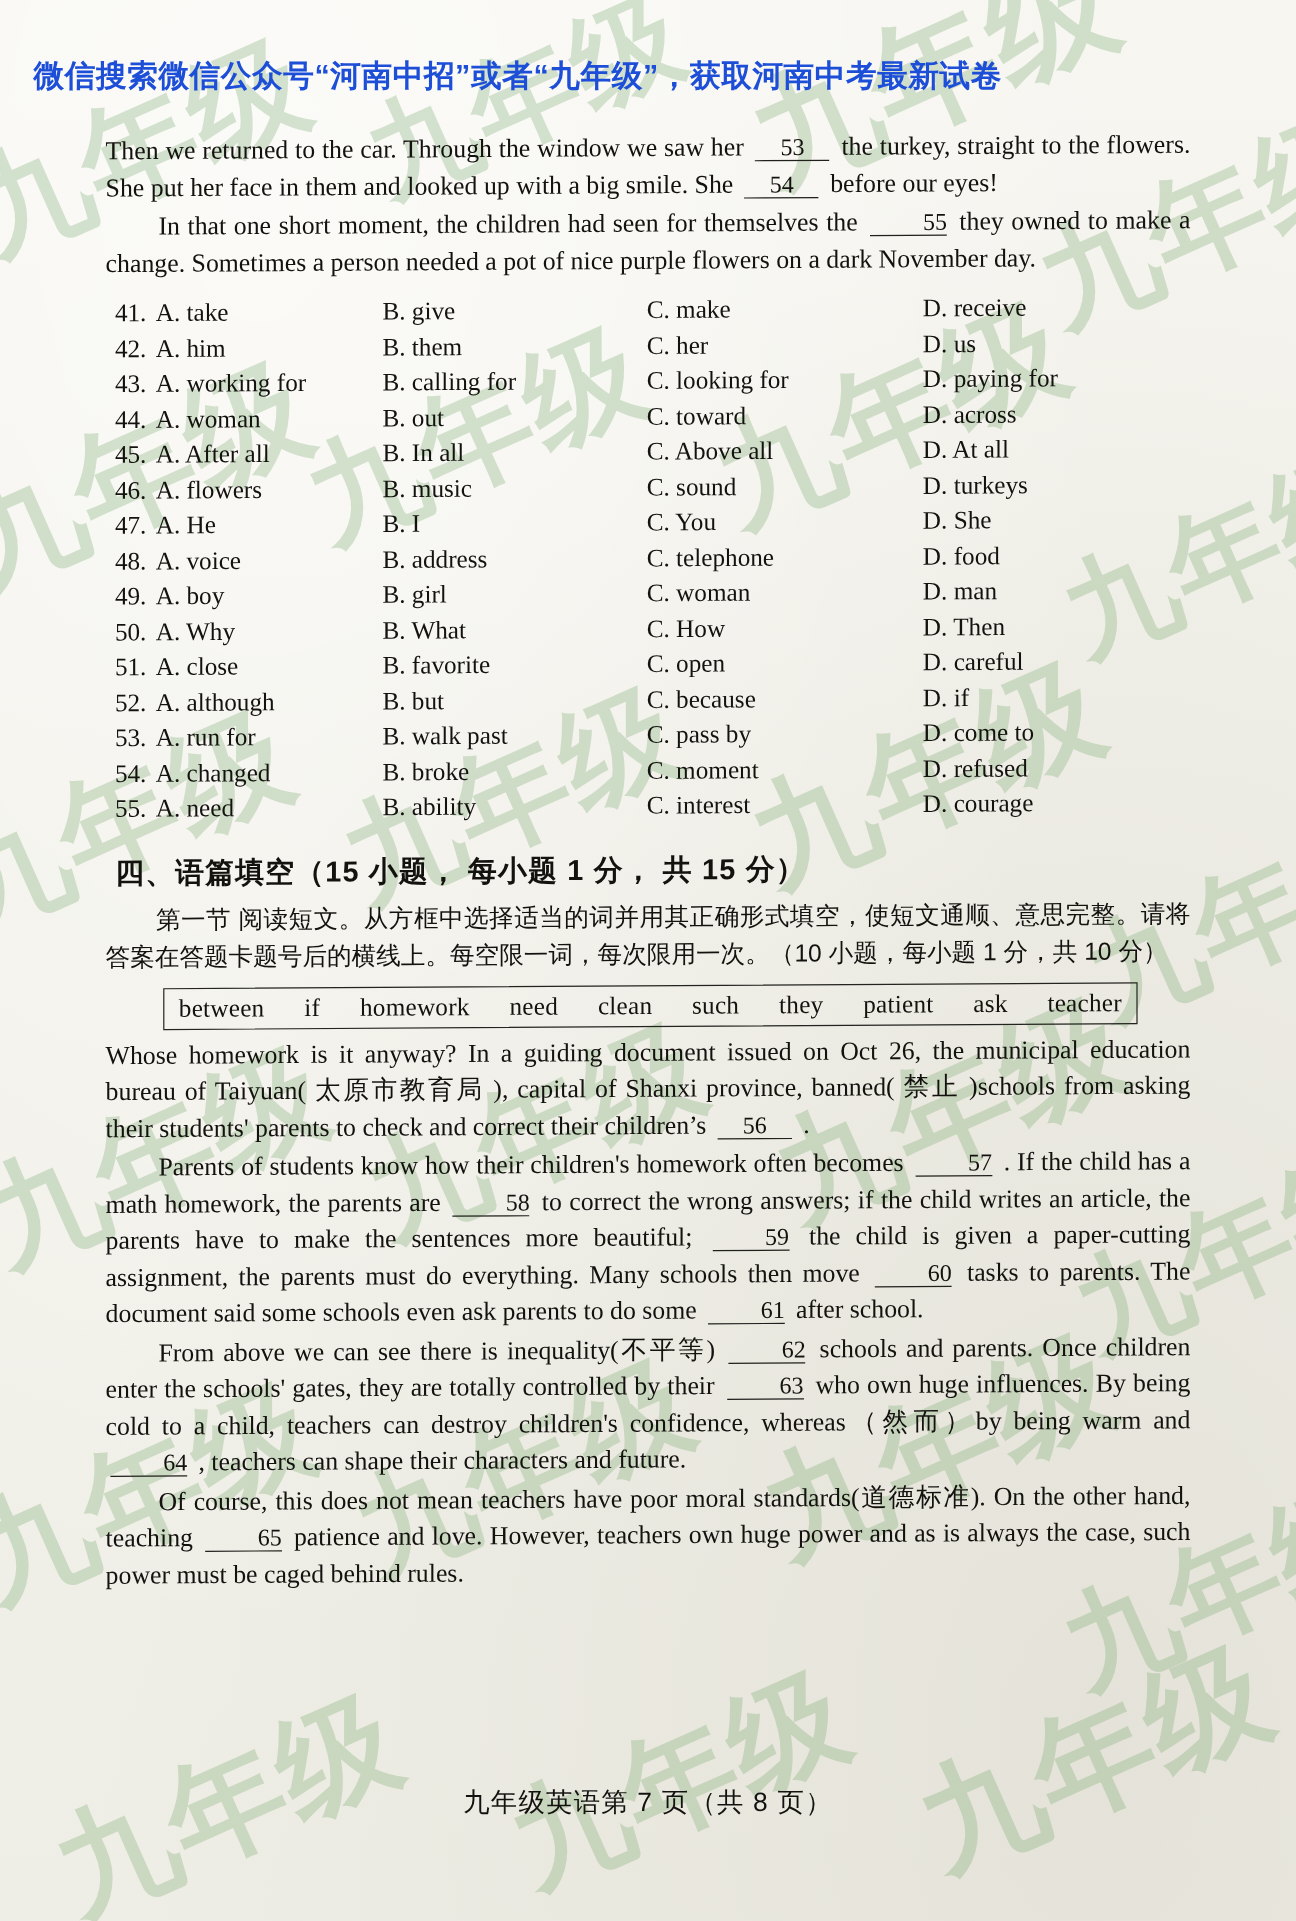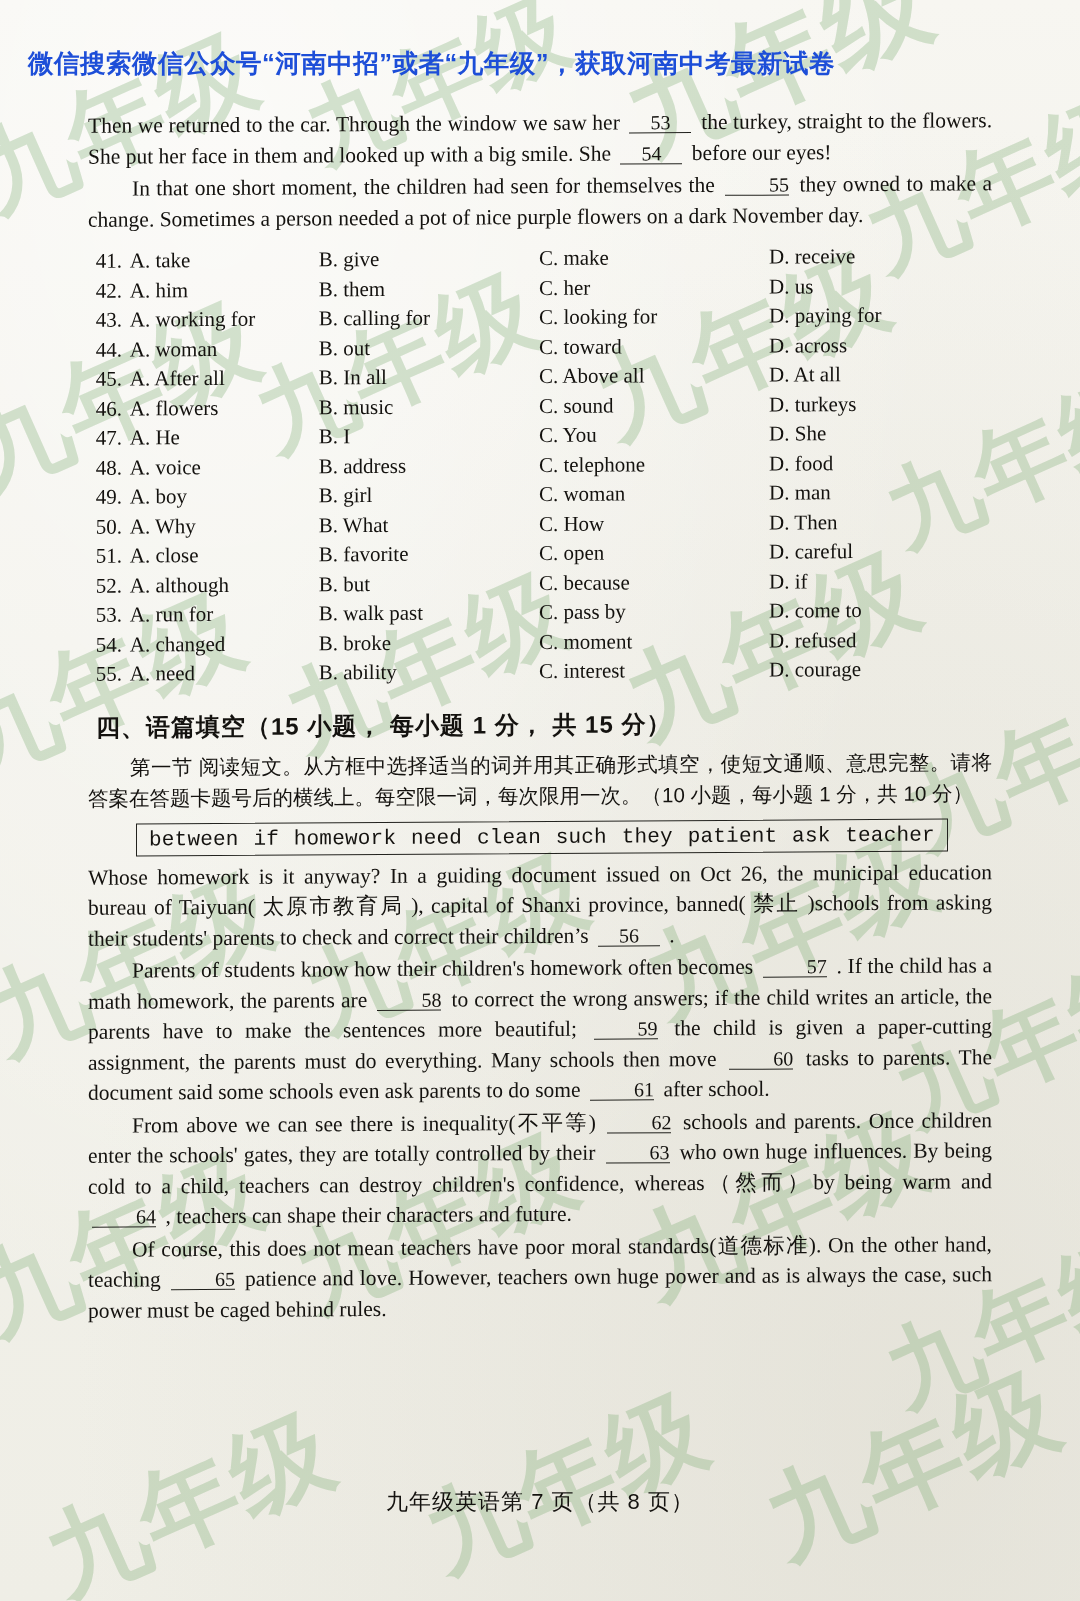--- a/index.html
+++ b/index.html
@@ -110,21 +110,21 @@
   .wordbox{
     margin:10px 0 6px 48px;
     border:1.6px solid #23231f;
     width:790px;
     padding:4px 10px;
     font-size:21px;
     letter-spacing:0.2px;
     display:flex;
     justify-content:space-between;
   }
-  .wordbox span{ padding:0 2px;font-family:Liberation Mono, monospace; }
+  .wordbox span{ padding:0 2px; }
   .footer{
     position:absolute;
     bottom:84px;
     left:0;
     width:100%;
     text-align:center;
     font-family:"Liberation Sans", sans-serif;
     font-size:22px;
     letter-spacing:1px;
   }

